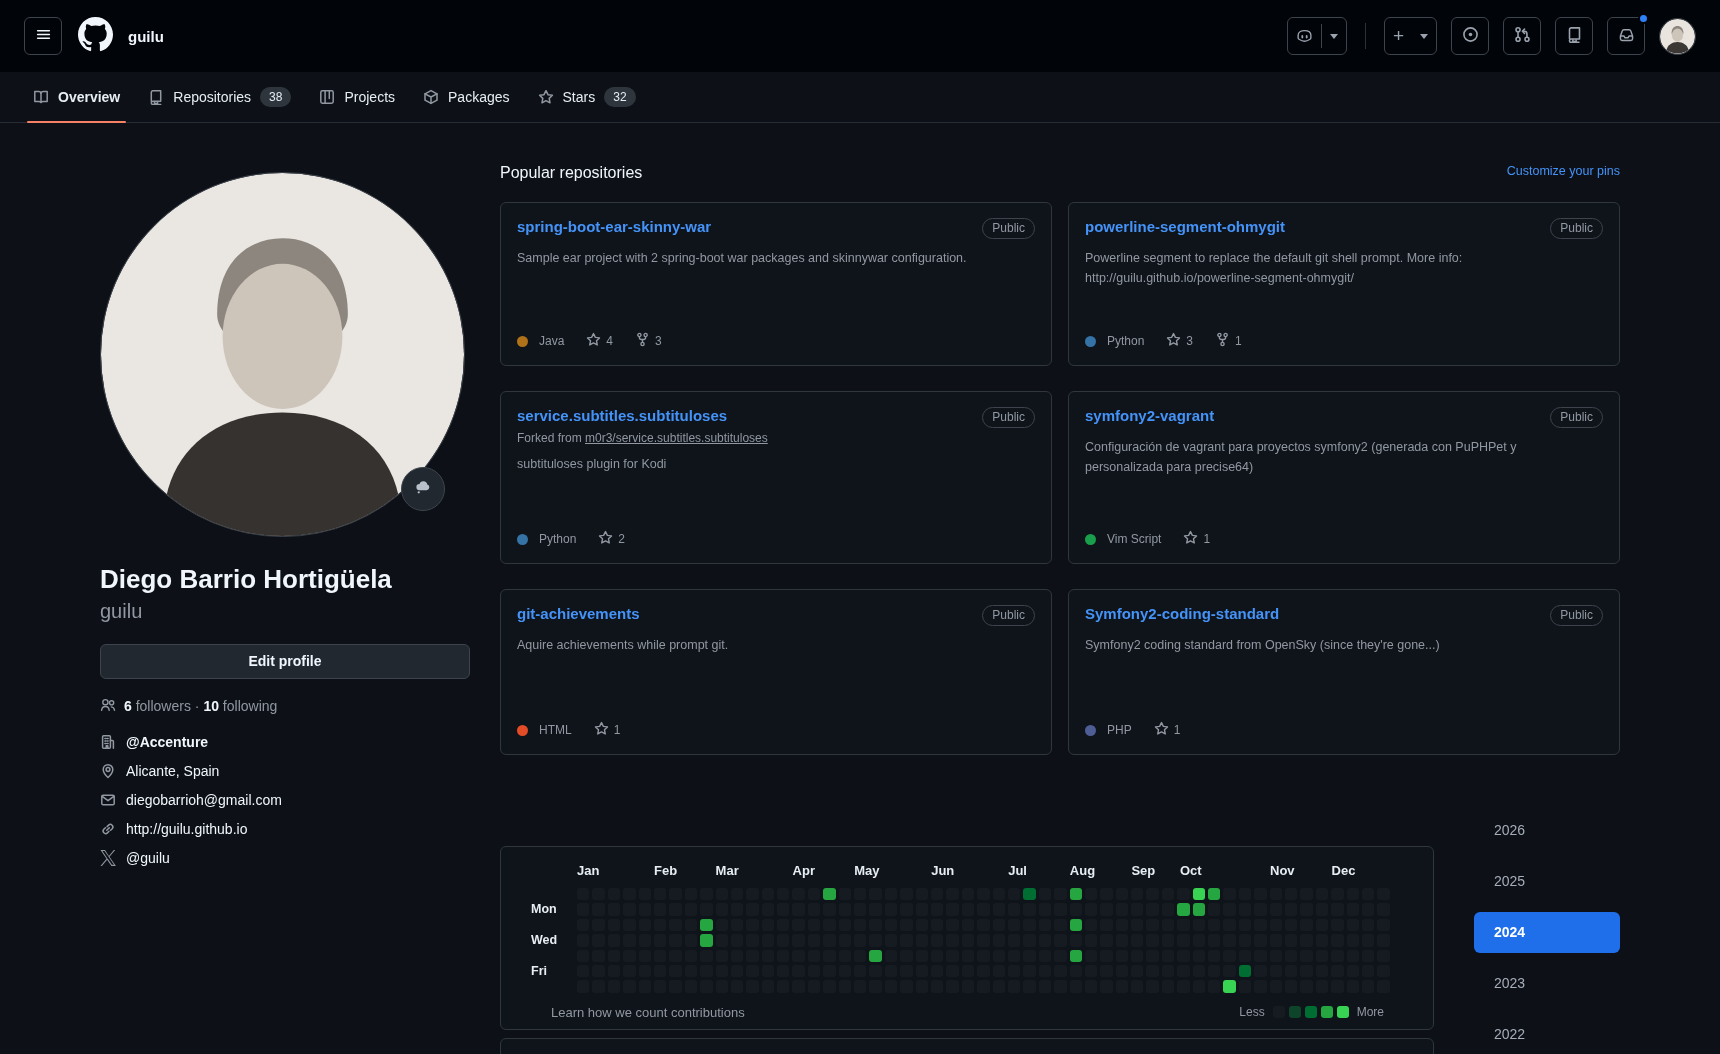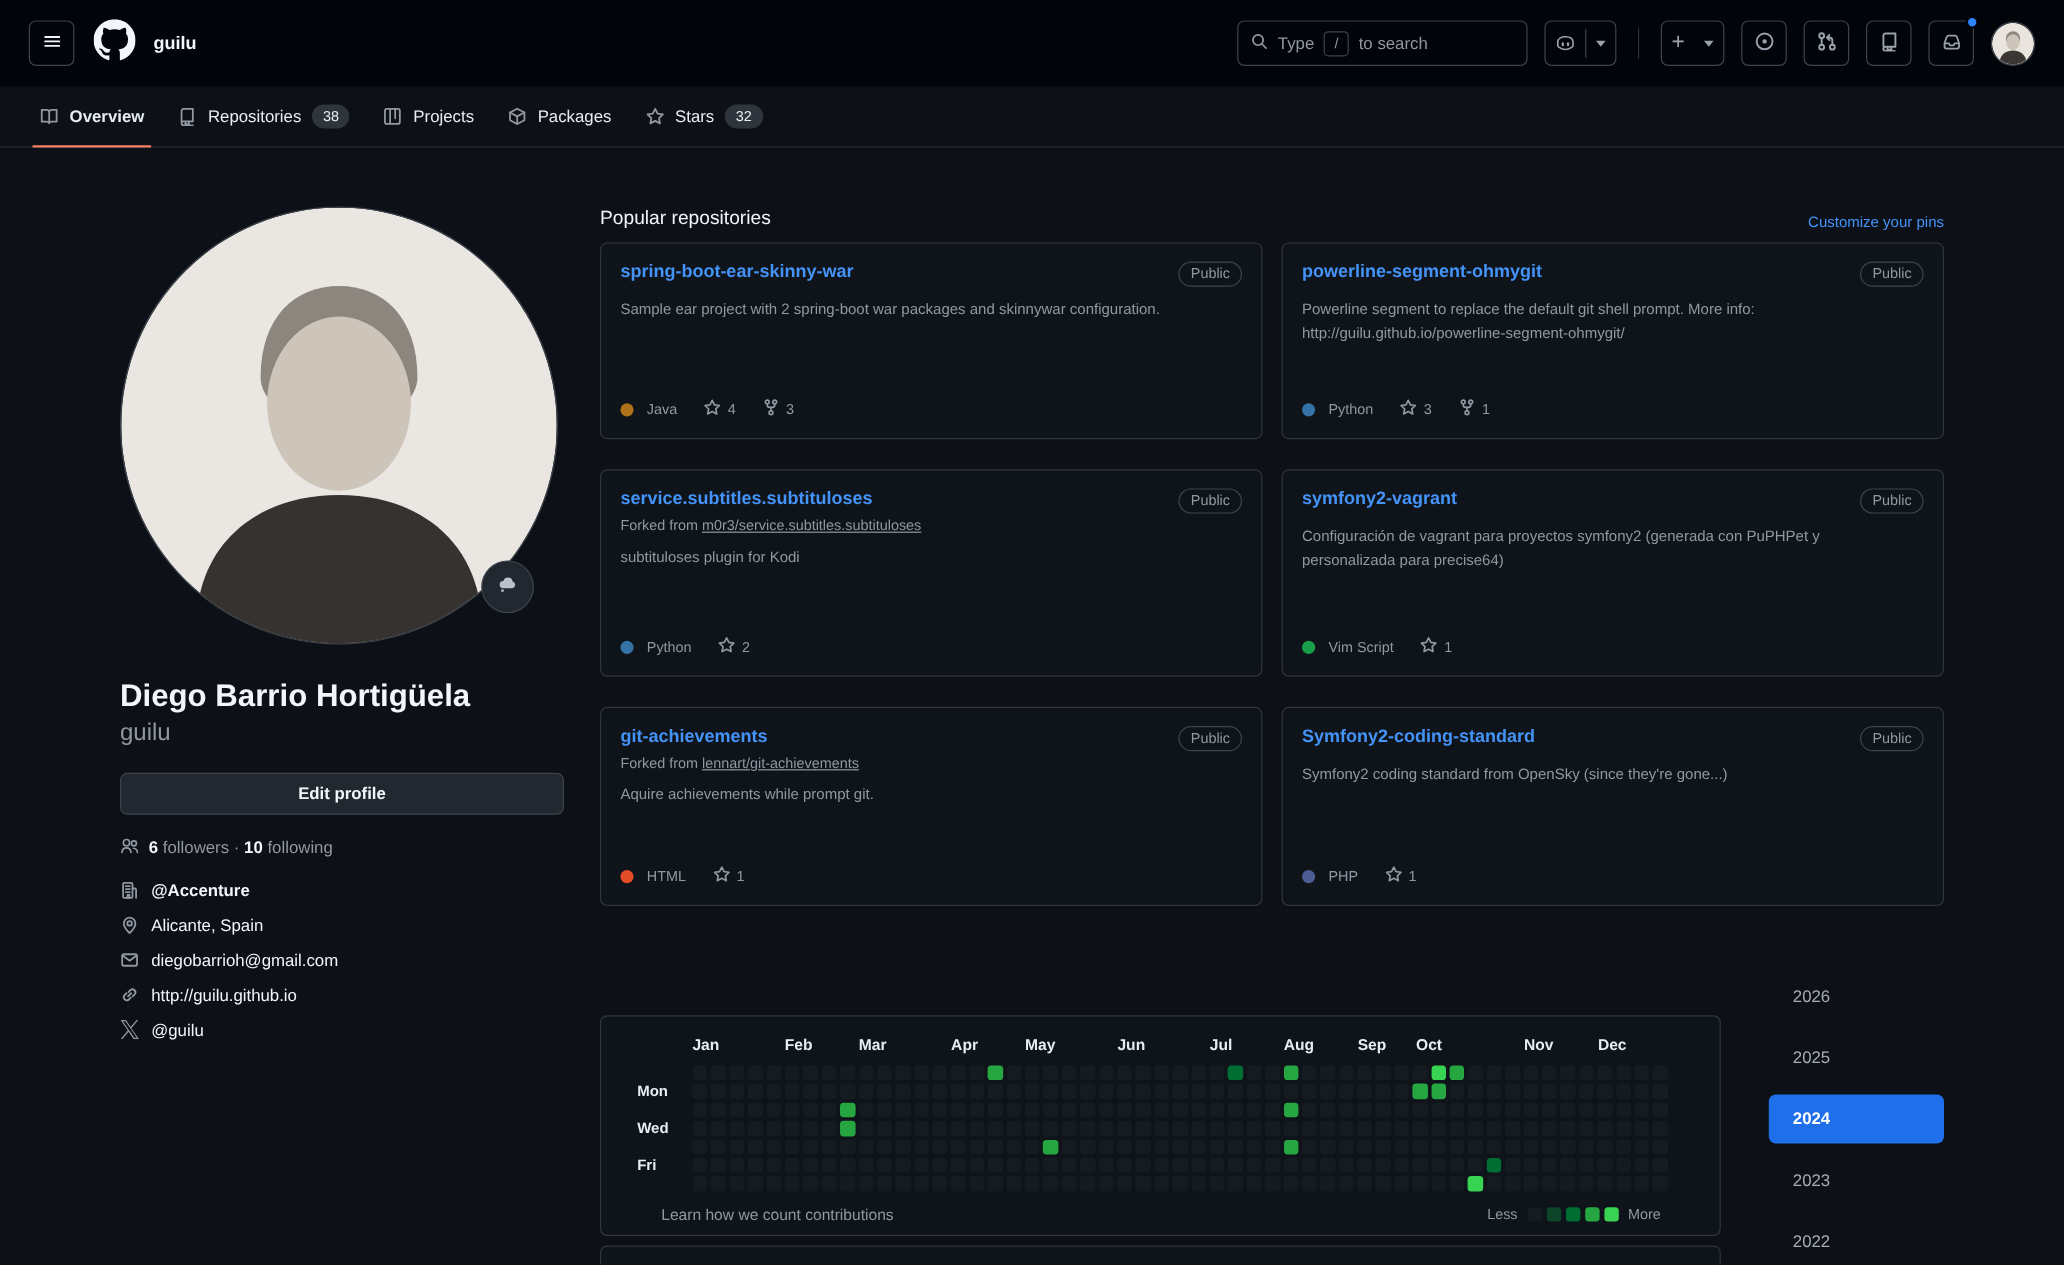--- a/index.html
+++ b/index.html
@@ -64,21 +64,21 @@
   .follow-row svg { width:16px; height:16px; }
   .follow-row b { color:#f0f6fc; font-weight:600; }
   .detail-list { margin-top:18px; display:flex; flex-direction:column; gap:13px; }
   .detail-row { display:flex; align-items:center; gap:10px; font-size:14px; color:#f0f6fc; }
   .detail-row .dicon { width:16px; display:flex; justify-content:center; color:#9198a1; }
   .detail-row .dicon svg { width:16px; height:16px; }
   .detail-row.bold .dtext { font-weight:700; }
 
   
   .popular-head { position:absolute; left:500px; top:164px; width:1120px; display:flex;
-                  justify-content:space-between; align-items:flex-end;margin-top:10px; }
+                  justify-content:space-between; align-items:flex-start; }
   .popular-title { font-size:16px; color:#f0f6fc; font-weight:400; }
   .link-blue { color:#4493f8; font-size:12.5px; cursor:pointer; text-decoration:none; }
   .repo-grid { position:absolute; left:500px; top:202px; width:1120px; display:grid;
                grid-template-columns:552px 552px; grid-template-rows:164px 173px 166px;
                column-gap:16px; row-gap:25px; }
   .repo-card { border:1px solid #30363d; border-radius:6px; background:#0f141b; padding:15px 16px;
                display:flex; flex-direction:column; }
   .rc-top { display:flex; justify-content:space-between; align-items:flex-start; gap:8px; }
   .repo-name { font-size:15px; font-weight:600; color:#4493f8; cursor:pointer; }
   .pill { border:1px solid #3d444d; border-radius:2em; color:#9198a1; font-size:12px; padding:1px 9px; line-height:17px; }
@@ -131,29 +131,20 @@
           </svg></span>
     </button>
     <div class="logo">
       <span><svg viewBox="0 0 16 16" fill="#f0f6fc">
             <path d="M8 0c4.42 0 8 3.58 8 8a8.013 8.013 0 0 1-5.45 7.59c-.4.08-.55-.17-.55-.38 0-.27.01-1.13.01-2.2 0-.75-.25-1.23-.54-1.48 1.78-.2 3.65-.88 3.65-3.95 0-.88-.31-1.59-.82-2.15.08-.2.36-1.02-.08-2.12 0 0-.67-.22-2.2.82-.64-.18-1.32-.27-2-.27-.68 0-1.36.09-2 .27-1.53-1.03-2.2-.82-2.2-.82-.44 1.1-.16 1.92-.08 2.12-.51.56-.82 1.27-.82 2.15 0 3.06 1.86 3.75 3.64 3.95-.23.2-.44.55-.51 1.07-.46.21-1.61.55-2.33-.66-.15-.24-.6-.83-1.23-.82-.67.01-.27.38.01.53.34.19.73.9.82 1.13.16.45.68 1.31 2.69.94 0 .67.01 1.3.01 1.49 0 .21-.15.45-.55.38A7.995 7.995 0 0 1 0 8c0-4.42 3.58-8 8-8Z"></path>
           </svg></span>
     </div>
     <span class="hdr-username">guilu</span>
     <div class="hdr-spacer"></div>
 
-    <div class="search-box">
-      <span><svg viewBox="0 0 16 16" fill="none" stroke="#9198a1" stroke-width="1.5" stroke-linecap="round">
-            <circle cx="6.8" cy="6.8" r="4.6"></circle>
-            <path d="m10.3 10.3 3.6 3.6"></path>
-          </svg></span>
-      <span>Type</span>
-      <span class="kbd">/</span>
-      <span>to search</span>
-    </div>
 
     <div class="icon-btn split">
       <span class="part">
           <svg viewBox="0 0 16 16" fill="none" stroke="#9aa2ad" stroke-width="1.3">
             <path d="M2 6.8c0-2.9 2.7-4.3 6-4.3s6 1.4 6 4.3v2.4c0 .6-.3 1.1-.8 1.4-1.2.8-3.1 1.9-5.2 1.9s-4-1.1-5.2-1.9c-.5-.3-.8-.8-.8-1.4Z"></path>
             <rect x="5.1" y="6.7" width="1.7" height="3.2" rx=".85" fill="#9aa2ad" stroke="none"></rect>
             <rect x="9.2" y="6.7" width="1.7" height="3.2" rx=".85" fill="#9aa2ad" stroke="none"></rect>
           </svg>
         </span>
       <span class="sep"></span>
@@ -410,21 +401,20 @@
           <span class="stat"><span style="color:#9198a1"><svg viewBox="0 0 16 16" fill="none" stroke="currentColor" stroke-width="1.5" stroke-linecap="round" stroke-linejoin="round">
                 <path d="m8 1.7 2 4 4.4.6-3.2 3.1.8 4.4L8 11.7l-4 2.1.8-4.4L1.6 6.3 6 5.7Z"></path>
               </svg></span>1</span>
         </div>
       </div>
       <div class="repo-card">
         <div class="rc-top">
           <span class="repo-name">git-achievements</span>
           <span class="pill">Public</span>
         </div>
-        <div class="fork-line">Forked from <span class="fsrc">lennart/git-achievements</span></div>
         <div class="repo-desc">Aquire achievements while prompt git.</div>
         <div class="rc-stats">
           <span class="stat"><span class="lang-dot" style="background:#e34c26"></span>HTML</span>
           <span class="stat"><span style="color:#9198a1"><svg viewBox="0 0 16 16" fill="none" stroke="currentColor" stroke-width="1.5" stroke-linecap="round" stroke-linejoin="round">
                 <path d="m8 1.7 2 4 4.4.6-3.2 3.1.8 4.4L8 11.7l-4 2.1.8-4.4L1.6 6.3 6 5.7Z"></path>
               </svg></span>1</span>
         </div>
       </div>
       <div class="repo-card">
         <div class="rc-top">

